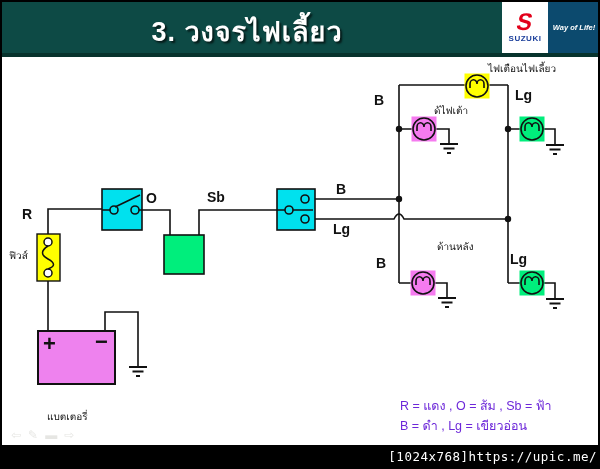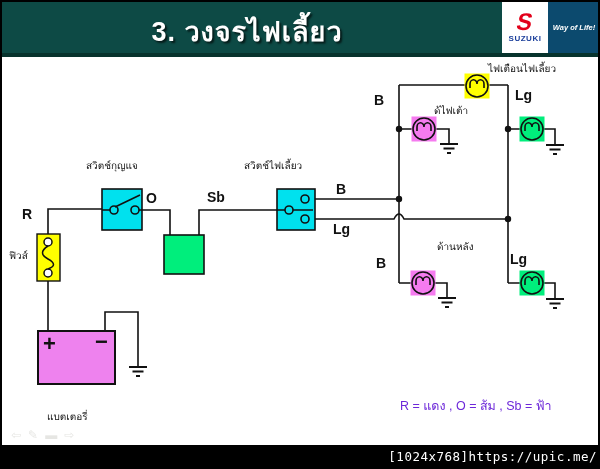--- a/index.html
+++ b/index.html
@@ -154,42 +154,41 @@
       <rect x="408.5" y="268.5" width="25" height="25" fill="#f57bef"></rect>
       <use href="#bulb" transform="translate(421,281)"></use>
     </g>
 
     <g>
       <rect x="517.5" y="268.5" width="25" height="25" fill="#00ee7c"></rect>
       <use href="#bulb" transform="translate(530,281)"></use>
     </g>
   </svg>
 
-  <div class="lbl" style="left:84px;top:156px">สวิตช์กุญแจ</div>
-  <div class="lbl" style="left:242px;top:156px">สวิตช์ไฟเลี้ยว</div>
   <div class="lbl" style="left:7px;top:246px">ฟิวส์</div>
   <div class="lbl" style="left:45px;top:407px">แบตเตอรี่</div>
   <div class="lbl" style="left:486px;top:59px">ไฟเตือนไฟเลี้ยว</div>
   <div class="lbl" style="left:432px;top:101px">ด้ไฟเต้า</div>
   <div class="lbl" style="left:435px;top:237px">ด้านหลัง</div>
 
   <div class="term" style="left:41px;top:333px">+</div>
   <div class="term" style="left:93px;top:331px">−</div>
 
   <div class="wlbl" style="left:20px;top:204px">R</div>
   <div class="wlbl" style="left:144px;top:188px">O</div>
   <div class="wlbl" style="left:205px;top:187px">Sb</div>
   <div class="wlbl" style="left:334px;top:179px">B</div>
   <div class="wlbl" style="left:331px;top:219px">Lg</div>
   <div class="wlbl" style="left:372px;top:90px">B</div>
   <div class="wlbl" style="left:513px;top:85px">Lg</div>
   <div class="wlbl" style="left:374px;top:253px">B</div>
   <div class="wlbl" style="left:508px;top:249px">Lg</div>
 
   <div class="legend" style="top:394px">R  = แดง ,  O  = ส้ม ,  Sb = ฟ้า</div>
+  <div class="legend" style="top:414px">B  = ดำ  ,  Lg  = เขียวอ่อน</div>
 
   <div class="slide-controls">
     <span>⇦</span>
     <span>✎</span>
     <span>▬</span>
     <span>⇨</span>
   </div>
 
   <div class="footer-bar">
     <span class="watermark">[1024x768]https://upic.me/</span>

